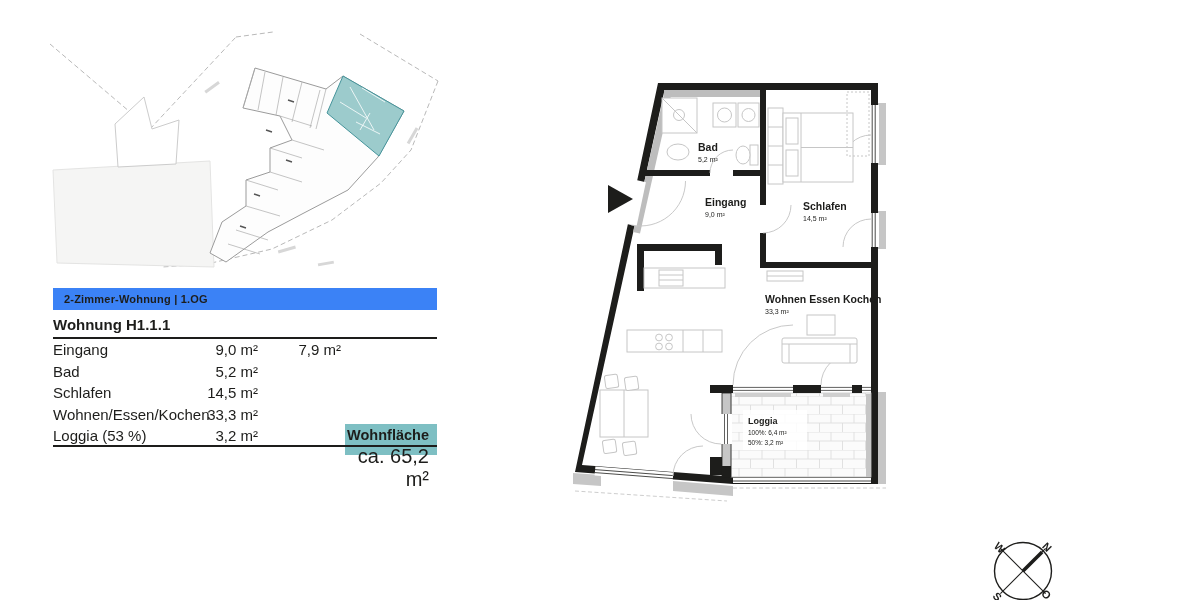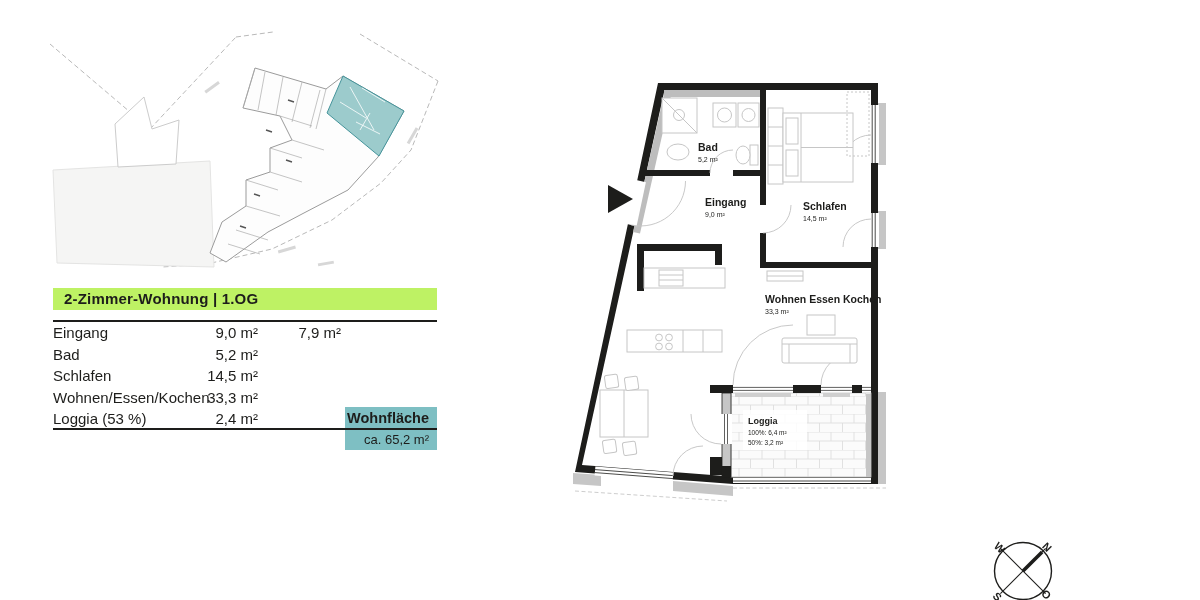--- a/index.html
+++ b/index.html
@@ -3,35 +3,35 @@
 <meta charset="utf-8">
 <style>
   html,body{margin:0;padding:0;background:#ffffff;}
   #page{position:relative;width:1200px;height:600px;background:#fff;overflow:hidden;
         font-family:"Liberation Sans",sans-serif;color:#1d1d1b;}
   .abs{position:absolute;}
   svg{font-family:"Liberation Sans",sans-serif;}
 
   
   #unit-table{left:53px;top:288px;width:384px;}
-  .ut-header{background:#bef264;font-weight:bold;font-size:15px;height:22px;line-height:22px;
+  .ut-header{background:#3b82f6;font-weight:bold;font-size:11px;height:22px;line-height:22px;
              padding-left:11px;letter-spacing:.2px;}
   .ut-sub{display:grid;grid-template-columns:145px 60px 1fr;font-weight:bold;font-size:15px;
           padding:6px 0 4px 0;border-bottom:2px solid #1d1d1b;white-space:nowrap;}
   .ut-sub .c1{grid-column:1/3;}
   .c3{padding-left:17px;}
   .ut-row{display:grid;grid-template-columns:145px 60px 1fr;font-size:15px;height:21.5px;
           align-items:center;white-space:nowrap;}
   .val{text-align:right;}
   .kval{display:inline-block;width:66px;text-align:right;}
   .ut-foot{position:relative;height:24px;}
   .foot-line{position:absolute;left:0;right:0;top:-2px;border-top:2px solid #1d1d1b;z-index:3;}
-  .total-box{position:absolute;right:0;top:-23px;width:92px;height:43px;background:#7EBFC3;z-index:2;}
+  .total-box{position:absolute;right:0;top:-23px;width:92px;height:31px;background:#7EBFC3;z-index:2;}
   .total-box .tl{height:21px;line-height:23px;font-weight:bold;text-align:right;padding-right:8px;font-size:14.5px;}
-  .total-box .tv{height:21px;line-height:23px;text-align:right;padding-right:8px;font-size:13px;}
+  .total-box .tv{height:21px;line-height:23px;text-align:right;padding-right:8px;font-size:20px;}
 
   
   #compass{left:985px;top:533px;width:80px;height:67px;overflow:hidden;}
 </style>
 </head>
 <body>
 
 <div id="page">
 
   <svg class="abs" style="left:40px;top:30px" width="420" height="245" viewBox="0 0 420 245">
@@ -69,20 +69,21 @@
       <rect x="164" y="56" width="17" height="3" transform="rotate(-36 172 58)"></rect>
       <rect x="364" y="104" width="18" height="3" transform="rotate(-60 373 106)"></rect>
       <rect x="238" y="218" width="18" height="3" transform="rotate(-16 247 220)"></rect>
       <rect x="278" y="232" width="16" height="3" transform="rotate(-10 286 234)"></rect>
     </g>
   </svg>
 
   <div id="unit-table" class="abs">
     <div class="ut-header">2-Zimmer-Wohnung | 1.OG</div>
     <div class="ut-sub">
+      <div class="c1">Wohnung H1.1.1</div>
     </div>
 
     <div class="ut-row">
       <div>Eingang</div>
       <div class="val">9,0 m²</div>
       <div class="c3"><span class="kval">7,9 m²</span></div>
     </div>
     <div class="ut-row">
       <div>Bad</div>
       <div class="val">5,2 m²</div>
@@ -93,21 +94,21 @@
       <div class="val">14,5 m²</div>
       <div class="c3"><span class="kval"></span></div>
     </div>
     <div class="ut-row">
       <div>Wohnen/Essen/Kochen</div>
       <div class="val">33,3 m²</div>
       <div class="c3"><span class="kval"></span></div>
     </div>
     <div class="ut-row">
       <div>Loggia (53 %)</div>
-      <div class="val">2,4 m²</div>
+      <div class="val">3,2 m²</div>
       <div class="c3"><span class="kval"></span></div>
     </div>
 
     <div class="ut-foot">
       <div class="total-box">
         <div class="tl">Wohnfläche</div>
         <div class="tv">ca. 65,2 m²</div>
       </div>
       <div class="foot-line"></div>
     </div>

